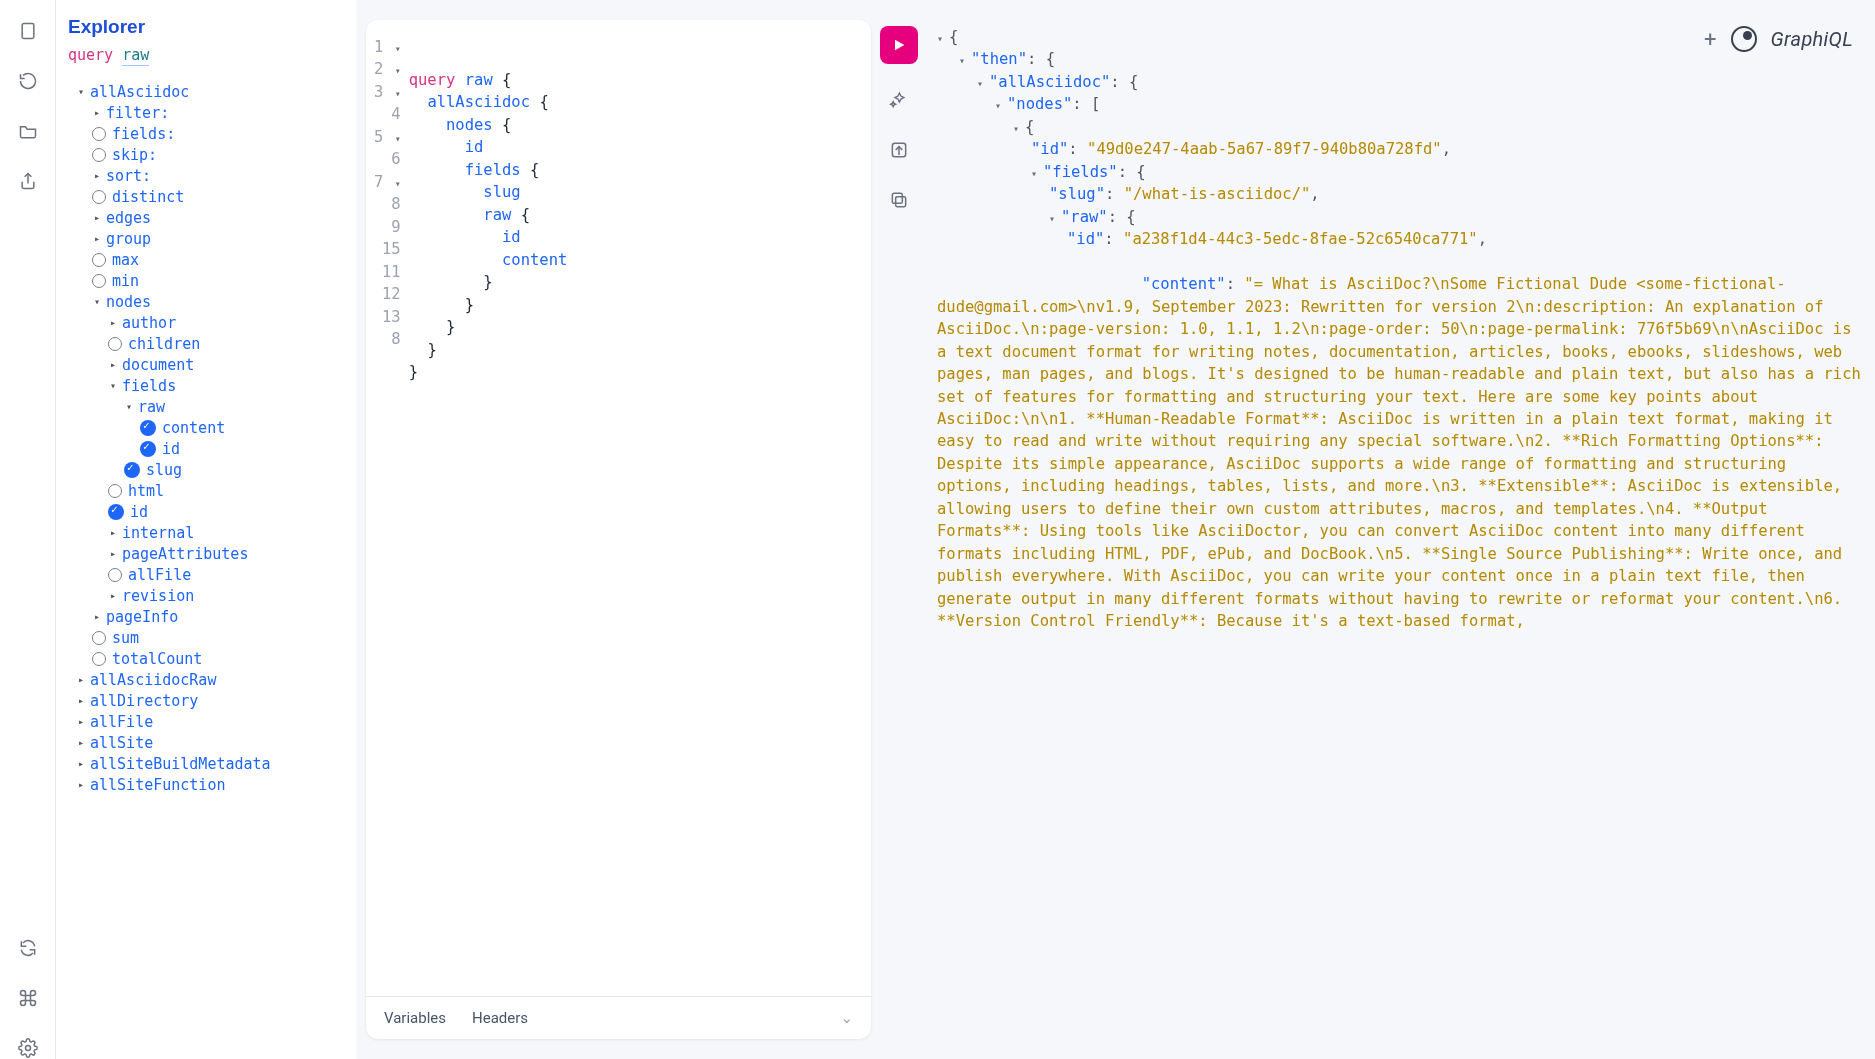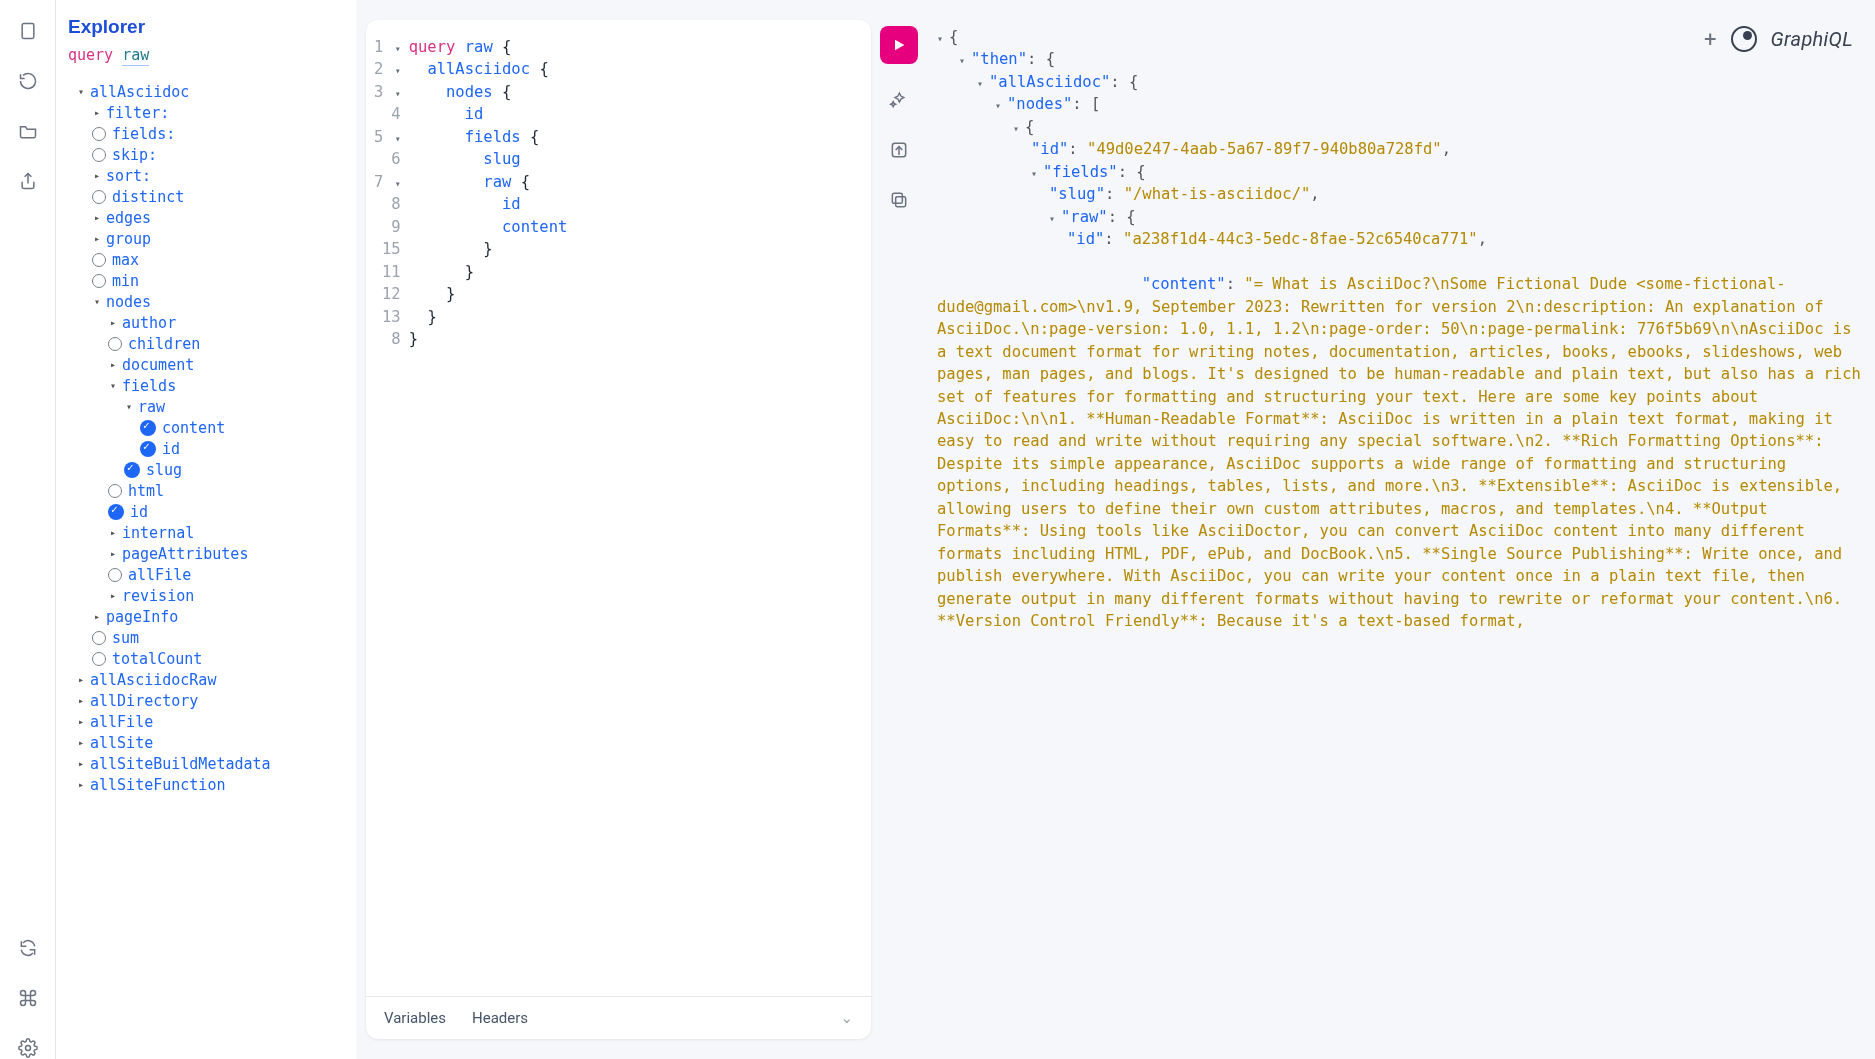--- a/index.html
+++ b/index.html
@@ -120,21 +120,21 @@
   position: relative;
 }
 .gutter {
   text-align: right;
   color: #9ca3af;
   user-select: none;
   padding-right: 8px;
 }
 .gutter .ln { display: block; }
 .gutter .fold { color: #6b7280; font-size: 10px; padding-left: 2px; }
-.code { white-space: pre; }
+.code { white-space: pre; margin-top: 33px; }
 .tok-kw { color: #d63384; }
 .tok-op { color: #1f2937; }
 .tok-field { color: #1e66f5; }
 .editor-footer {
   border-top: 1px solid #e5e7eb;
   padding: 12px 18px;
   display: flex;
   gap: 26px;
   color: #475569;
   font-size: 15px;

